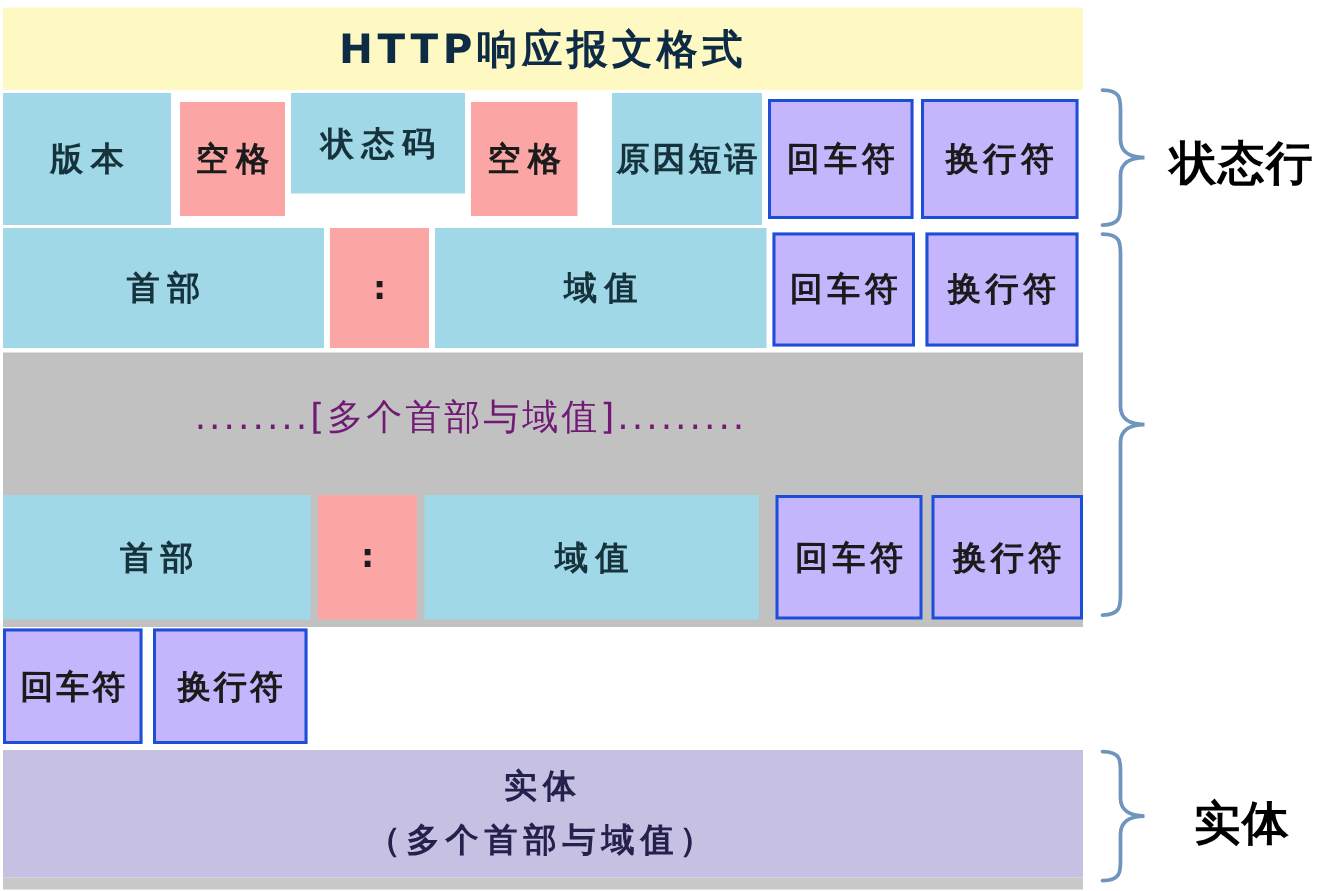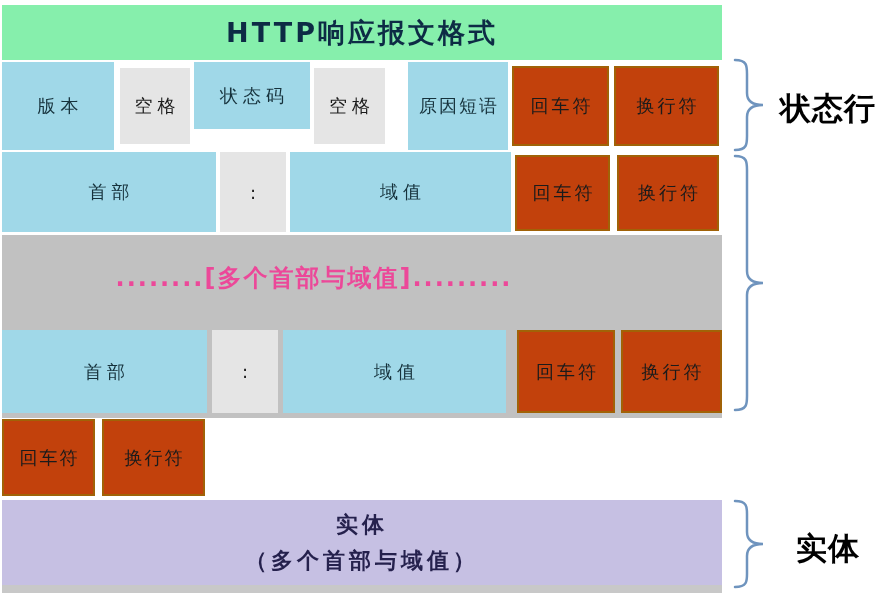--- a/index.html
+++ b/index.html
@@ -6,46 +6,46 @@
   .canvas{
     position:relative;
     width:892px;height:594px;
     background:#ffffff;
     font-family:"DejaVu Sans",sans-serif;
     overflow:hidden;
   }
   .cell{
     position:absolute;
     display:flex;align-items:center;justify-content:center;
-    font-weight:normal;
-    font-size:18px;
+    font-weight:bold;
+    font-size:22px;
     letter-spacing:5px;
     color:#16323c;
     text-indent:5px; 
     box-sizing:border-box;
     white-space:nowrap;
   }
   .blue{background:#A0D8E8;}
-  .whitecell{background:#e5e5e5;color:#1b1b1b;}
-  .bordered{background:#c2410c;border:2px solid #a16207;color:#1b1b1b;}
+  .whitecell{background:#fca5a5;color:#1b1b1b;}
+  .bordered{background:#c4b5fd;border:2px solid #1d4ed8;color:#1b1b1b;}
   .title-bar{
     position:absolute;left:2px;top:5px;width:720px;height:55px;
-    background:#86efac;
+    background:#fef9c3;
     display:flex;align-items:center;justify-content:center;
     font-size:27px;font-weight:bold;letter-spacing:3px;
     color:#0d2b45;
   }
   .gray-band{
     position:absolute;left:2px;top:235px;width:720px;height:183px;
     background:#C1C1C1;
   }
   .ellipsis-row{
     position:absolute;left:2px;top:243px;width:624px;height:70px;
     display:flex;align-items:center;justify-content:center;
-    font-size:24px;font-weight:bold;letter-spacing:2px;color:#ec4899;
+    font-size:24px;font-weight:normal;letter-spacing:2px;color:#701a75;
     white-space:nowrap;
   }
   .entity-row{
     position:absolute;left:2px;top:500px;width:720px;height:85px;
     background:#C6C0E3;
     display:flex;flex-direction:column;align-items:center;justify-content:center;
     font-size:22px;font-weight:bold;letter-spacing:4px;
     color:#25214d;line-height:1.6;
   }
   .bottom-strip{

